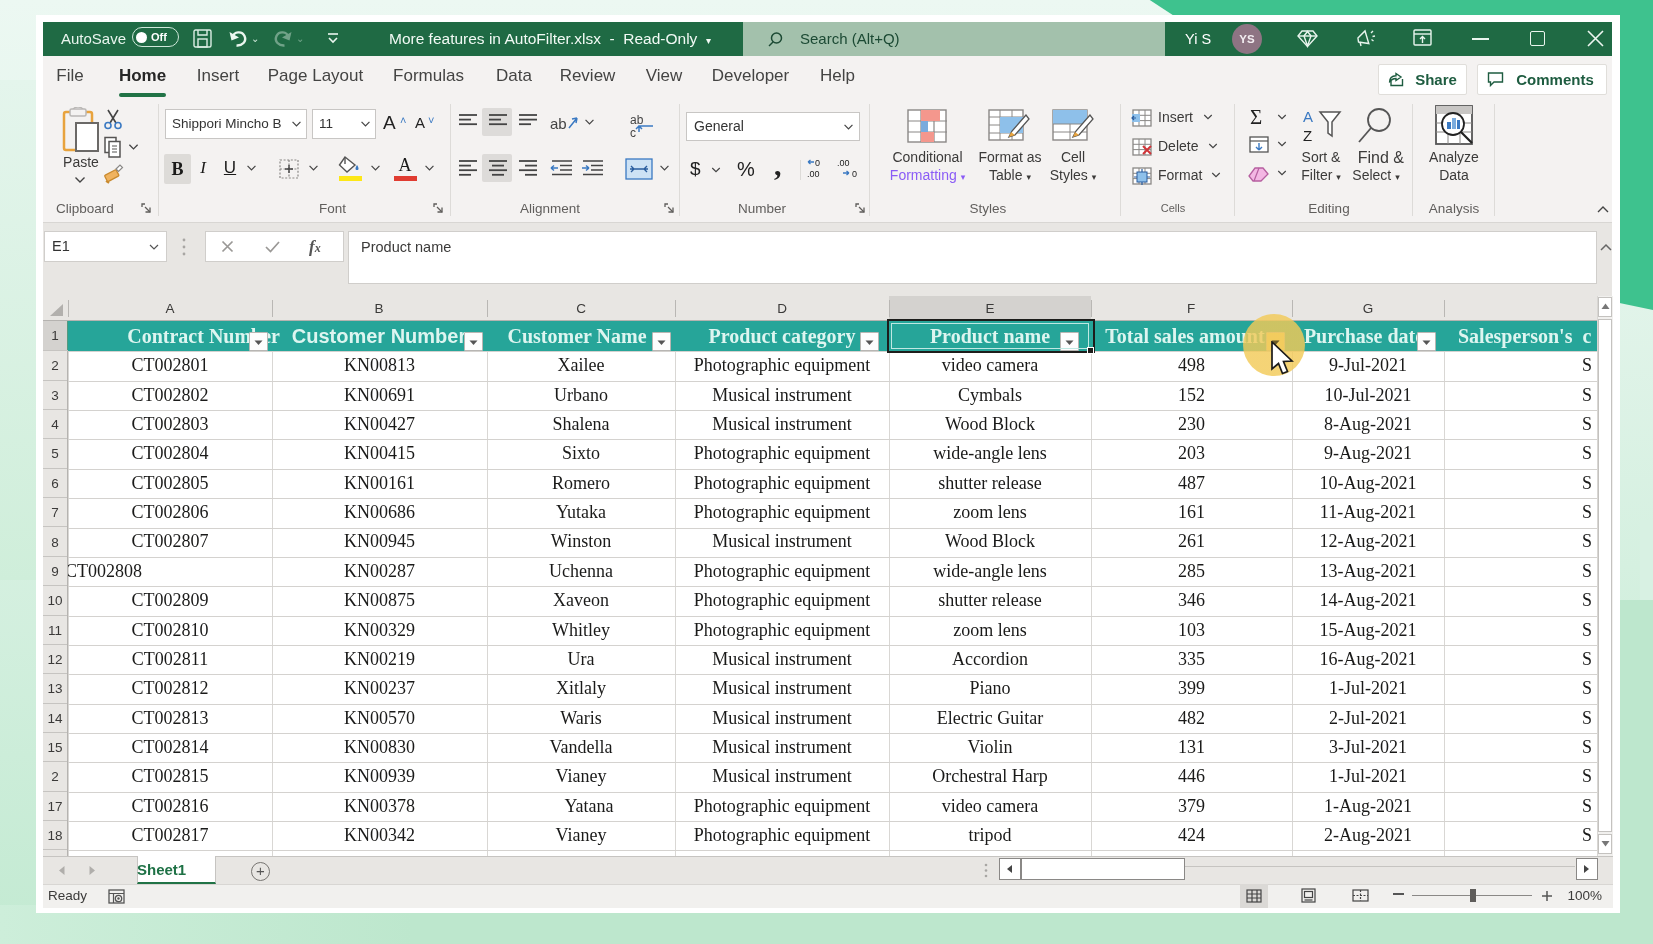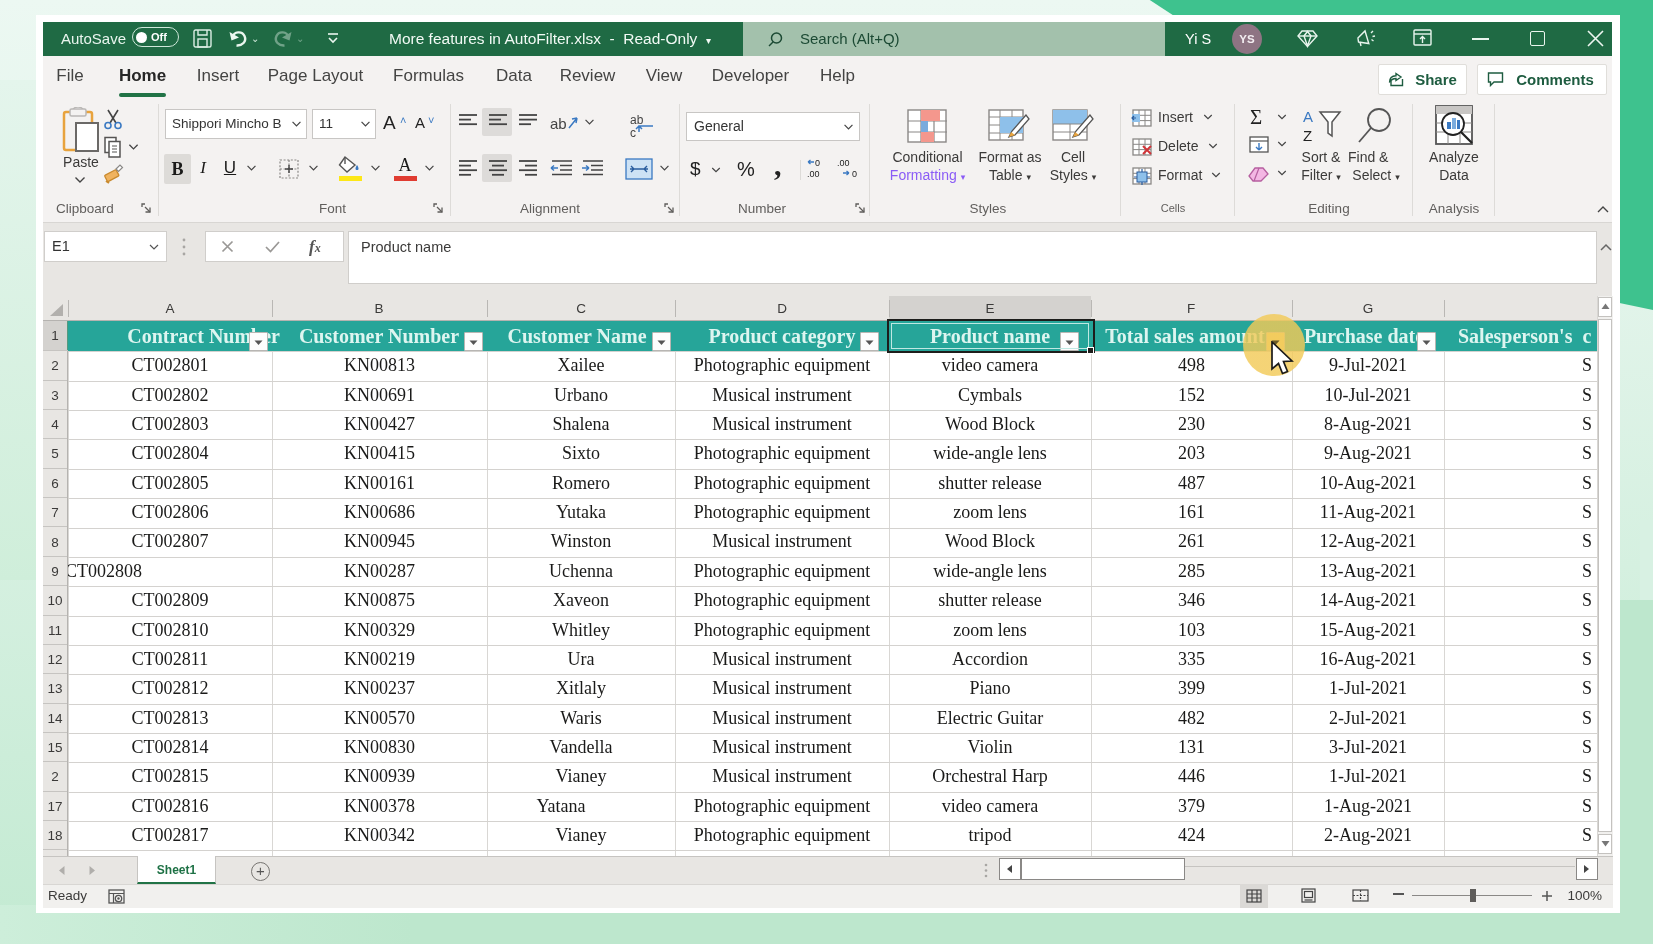--- a/index.html
+++ b/index.html
@@ -411,21 +411,21 @@
 <text x="1" y="14" font-size="15" fill="#3a79c2" font-family="Liberation Sans">A</text>
 <text x="1" y="33" font-size="15" fill="#222" font-family="Liberation Sans">Z</text>
 <path d="M18 4 H38 L30 14 V28 L26 25 V14 Z" fill="#fff" stroke="#555" stroke-width="1.5"></path>
 </svg>
 <div class="abs" style="left:1295px;top:150px;width:52px;height:15px;color:#3b3a39;font-size:14px;line-height:15px;text-align:center;">Sort &amp;</div>
 <div class="abs" style="left:1290px;top:168px;width:62px;height:15px;color:#3b3a39;font-size:14px;line-height:15px;text-align:center;">Filter <span style="font-size:9px">▾</span></div>
 <svg class="abs" style="left:1356px;top:107px" width="38" height="38" viewBox="0 0 38 38">
     <circle cx="23" cy="13" r="11" fill="none" stroke="#555" stroke-width="1.8"></circle>
     <path d="M15 21 L3 35" stroke="#555" stroke-width="1.8"></path>
   </svg>
-<div class="abs" style="left:1348px;top:150px;width:56px;height:15px;color:#3b3a39;font-size:14px;line-height:15px;text-align:left;">Find &amp;</div>
+<div class="abs" style="left:1348px;top:150px;width:56px;height:15px;color:#3b3a39;font-size:16px;line-height:15px;text-align:right;">Find &amp;</div>
 <div class="abs" style="left:1343px;top:168px;width:66px;height:15px;color:#3b3a39;font-size:14px;line-height:15px;text-align:center;">Select <span style="font-size:9px">▾</span></div>
 <svg class="abs" style="left:1434px;top:104px" width="42" height="44" viewBox="0 0 42 44">
 <rect x="2" y="2" width="36" height="38" fill="#fff" stroke="#555" stroke-width="1.8"></rect>
 <rect x="2" y="2" width="36" height="8" fill="#c8c6c4"></rect>
 <path d="M2 19 H38 M2 28 H38 M14 10 V40 M26 10 V40" stroke="#8a8886" stroke-width="1"></path>
 <circle cx="19" cy="20" r="11" fill="#fff" stroke="#222" stroke-width="1.8"></circle>
 <path d="M27 28 L38 39" stroke="#222" stroke-width="2.2"></path>
 <rect x="13" y="18" width="4" height="7" fill="#3a79c2"></rect>
     <rect x="18" y="14" width="4" height="11" fill="#7aabdd"></rect>
     <rect x="23" y="16" width="3" height="9" fill="#3a79c2"></rect>
@@ -521,21 +521,21 @@
 <div class="abs" style="left:68px;top:644.9px;width:1529px;height:1px;background:#d4d2cf;"></div>
 <div class="abs" style="left:68px;top:674.25px;width:1529px;height:1px;background:#d4d2cf;"></div>
 <div class="abs" style="left:68px;top:703.6px;width:1529px;height:1px;background:#d4d2cf;"></div>
 <div class="abs" style="left:68px;top:732.95px;width:1529px;height:1px;background:#d4d2cf;"></div>
 <div class="abs" style="left:68px;top:762.3px;width:1529px;height:1px;background:#d4d2cf;"></div>
 <div class="abs" style="left:68px;top:791.65px;width:1529px;height:1px;background:#d4d2cf;"></div>
 <div class="abs" style="left:68px;top:821.0px;width:1529px;height:1px;background:#d4d2cf;"></div>
 <div class="abs" style="left:68px;top:850.35px;width:1529px;height:1px;background:#d4d2cf;"></div>
 <div class="abs" style="left:68px;top:321px;width:1529px;height:30.399999999999977px;background:#26a599;"></div>
 <div class="abs" style="left:60px;top:321px;width:220px;height:30px;color:#ddf5f0;font-size:20px;font-weight:bold;line-height:30px;text-align:right;font-family:'Liberation Serif',serif;white-space:nowrap;overflow:hidden;">Contract Number</div>
-<div class="abs" style="left:269px;top:321px;width:220px;height:30px;color:#ddf5f0;font-size:20px;font-weight:bold;line-height:30px;text-align:center;font-family:Liberation Serif, serif;white-space:nowrap;overflow:hidden;">Customer Number</div>
+<div class="abs" style="left:269px;top:321px;width:220px;height:30px;color:#ddf5f0;font-size:20px;font-weight:bold;line-height:30px;text-align:center;font-family:Liberation Sans, sans-serif;white-space:nowrap;overflow:hidden;">Customer Number</div>
 <div class="abs" style="left:467px;top:321px;width:220px;height:30px;color:#ddf5f0;font-size:20px;font-weight:bold;line-height:30px;text-align:center;font-family:'Liberation Serif',serif;white-space:nowrap;overflow:hidden;">Customer Name</div>
 <div class="abs" style="left:672px;top:321px;width:220px;height:30px;color:#ddf5f0;font-size:20px;font-weight:bold;line-height:30px;text-align:center;font-family:'Liberation Serif',serif;white-space:nowrap;overflow:hidden;">Product category</div>
 <div class="abs" style="left:880px;top:321px;width:220px;height:30px;color:#ddf5f0;font-size:20px;font-weight:bold;line-height:30px;text-align:center;font-family:'Liberation Serif',serif;white-space:nowrap;overflow:hidden;">Product name</div>
 <div class="abs" style="left:1075px;top:321px;width:220px;height:30px;color:#ddf5f0;font-size:20px;font-weight:bold;line-height:30px;text-align:center;font-family:'Liberation Serif',serif;white-space:nowrap;overflow:hidden;">Total sales amount</div>
 <div class="abs" style="left:1254px;top:321px;width:220px;height:30px;color:#ddf5f0;font-size:20px;font-weight:bold;line-height:30px;text-align:center;font-family:'Liberation Serif',serif;white-space:nowrap;overflow:hidden;">Purchase date</div>
 <div class="abs" style="left:1458px;top:321px;width:139px;height:30px;color:#ddf5f0;font-size:20px;font-weight:bold;line-height:30px;font-family:'Liberation Serif',serif;white-space:nowrap;overflow:hidden;">Salesperson's&nbsp; c</div>
 <div class="abs" style="left:249px;top:332px;width:19px;height:19px;background:#fdfdfd;border:1px solid #b8b6b3;border-radius:1px;"></div>
 <svg class="abs" style="left:254px;top:340px" width="9" height="6" viewBox="0 0 9 6">
     <path d="M0.5 0.5 L4.5 5 L8.5 0.5 Z" fill="#555"></path>
   </svg>
@@ -682,21 +682,21 @@
 <div style="position:absolute;left:-3px;top:410.90000000000003px;width:210px;height:29.35px;line-height:29.35px;text-align:center;white-space:nowrap;">CT002815</div>
 <div style="position:absolute;left:206.5px;top:410.90000000000003px;width:210px;height:29.35px;line-height:29.35px;text-align:center;white-space:nowrap;">KN00939</div>
 <div style="position:absolute;left:408px;top:410.90000000000003px;width:210px;height:29.35px;line-height:29.35px;text-align:center;white-space:nowrap;">Vianey</div>
 <div style="position:absolute;left:609px;top:410.90000000000003px;width:210px;height:29.35px;line-height:29.35px;text-align:center;white-space:nowrap;">Musical instrument</div>
 <div style="position:absolute;left:817px;top:410.90000000000003px;width:210px;height:29.35px;line-height:29.35px;text-align:center;white-space:nowrap;">Orchestral Harp</div>
 <div style="position:absolute;left:1018.5px;top:410.90000000000003px;width:210px;height:29.35px;line-height:29.35px;text-align:center;white-space:nowrap;">446</div>
 <div style="position:absolute;left:1195px;top:410.90000000000003px;width:210px;height:29.35px;line-height:29.35px;text-align:center;white-space:nowrap;">1-Jul-2021</div>
 <div style="position:absolute;left:1514px;top:410.90000000000003px;width:28px;height:29.35px;line-height:29.35px;">S</div>
 <div style="position:absolute;left:-3px;top:440.25px;width:210px;height:29.35px;line-height:29.35px;text-align:center;white-space:nowrap;">CT002816</div>
 <div style="position:absolute;left:206.5px;top:440.25px;width:210px;height:29.35px;line-height:29.35px;text-align:center;white-space:nowrap;">KN00378</div>
-<div style="position:absolute;left:388px;top:440.25px;width:210px;height:29.35px;line-height:29.35px;text-align:center;white-space:nowrap;">Yatana</div>
+<div style="position:absolute;left:416px;top:440.25px;width:210px;height:29.35px;line-height:29.35px;text-align:center;white-space:nowrap;">Yatana</div>
 <div style="position:absolute;left:609px;top:440.25px;width:210px;height:29.35px;line-height:29.35px;text-align:center;white-space:nowrap;">Photographic equipment</div>
 <div style="position:absolute;left:817px;top:440.25px;width:210px;height:29.35px;line-height:29.35px;text-align:center;white-space:nowrap;">video camera</div>
 <div style="position:absolute;left:1018.5px;top:440.25px;width:210px;height:29.35px;line-height:29.35px;text-align:center;white-space:nowrap;">379</div>
 <div style="position:absolute;left:1195px;top:440.25px;width:210px;height:29.35px;line-height:29.35px;text-align:center;white-space:nowrap;">1-Aug-2021</div>
 <div style="position:absolute;left:1514px;top:440.25px;width:28px;height:29.35px;line-height:29.35px;">S</div>
 <div style="position:absolute;left:-3px;top:469.6px;width:210px;height:29.35px;line-height:29.35px;text-align:center;white-space:nowrap;">CT002817</div>
 <div style="position:absolute;left:206.5px;top:469.6px;width:210px;height:29.35px;line-height:29.35px;text-align:center;white-space:nowrap;">KN00342</div>
 <div style="position:absolute;left:408px;top:469.6px;width:210px;height:29.35px;line-height:29.35px;text-align:center;white-space:nowrap;">Vianey</div>
 <div style="position:absolute;left:609px;top:469.6px;width:210px;height:29.35px;line-height:29.35px;text-align:center;white-space:nowrap;">Photographic equipment</div>
 <div style="position:absolute;left:817px;top:469.6px;width:210px;height:29.35px;line-height:29.35px;text-align:center;white-space:nowrap;">tripod</div>
@@ -715,21 +715,21 @@
     <path d="M4.5 6.5 L8.5 1 L0.5 1 Z" fill="#777"></path>
   </svg>
 <div class="abs" style="left:43px;top:856px;width:1570px;height:28px;background:#e8e6e3;border-top:1px solid #c6c4c1;"></div>
 <svg class="abs" style="left:57px;top:865px" width="9" height="11" viewBox="0 0 9 11">
     <path d="M7.5 1 L2 5.5 L7.5 10 Z" fill="#b0aeab"></path>
   </svg>
 <svg class="abs" style="left:88px;top:865px" width="9" height="11" viewBox="0 0 9 11">
     <path d="M1.5 1 L7 5.5 L1.5 10 Z" fill="#b0aeab"></path>
   </svg>
 <div class="abs" style="left:137px;top:856px;width:79px;height:28px;background:#ffffff;border-bottom:2.5px solid #217346;border-left:1px solid #c6c4c1;border-right:1px solid #c6c4c1;"></div>
-<div class="abs" style="left:137px;top:857px;width:79px;height:26px;color:#1e7145;font-size:12px;font-weight:bold;line-height:26px;text-align:center;">Sheet1</div>
+<div class="abs" style="left:137px;top:857px;width:79px;height:26px;color:#1e7145;font-size:15px;font-weight:bold;line-height:26px;text-align:left;">Sheet1</div>
 <div class="abs" style="left:251px;top:862px;width:19px;height:19px;border:1.2px solid #767471;border-radius:50%;"></div>
 <div class="abs" style="left:251px;top:861px;width:19px;height:19px;color:#555;font-size:15px;line-height:19px;text-align:center;">+</div>
 <svg class="abs" style="left:984px;top:863px" width="4" height="15" viewBox="0 0 4 15">
     <g fill="#a8a6a3">
       <circle cx="2" cy="2" r="1.3"></circle>
       <circle cx="2" cy="7.5" r="1.3"></circle>
       <circle cx="2" cy="13" r="1.3"></circle>
     </g>
   </svg>
 <div class="abs" style="left:999px;top:858px;width:22px;height:22px;background:#ffffff;border:1px solid #8a8886;"></div>

